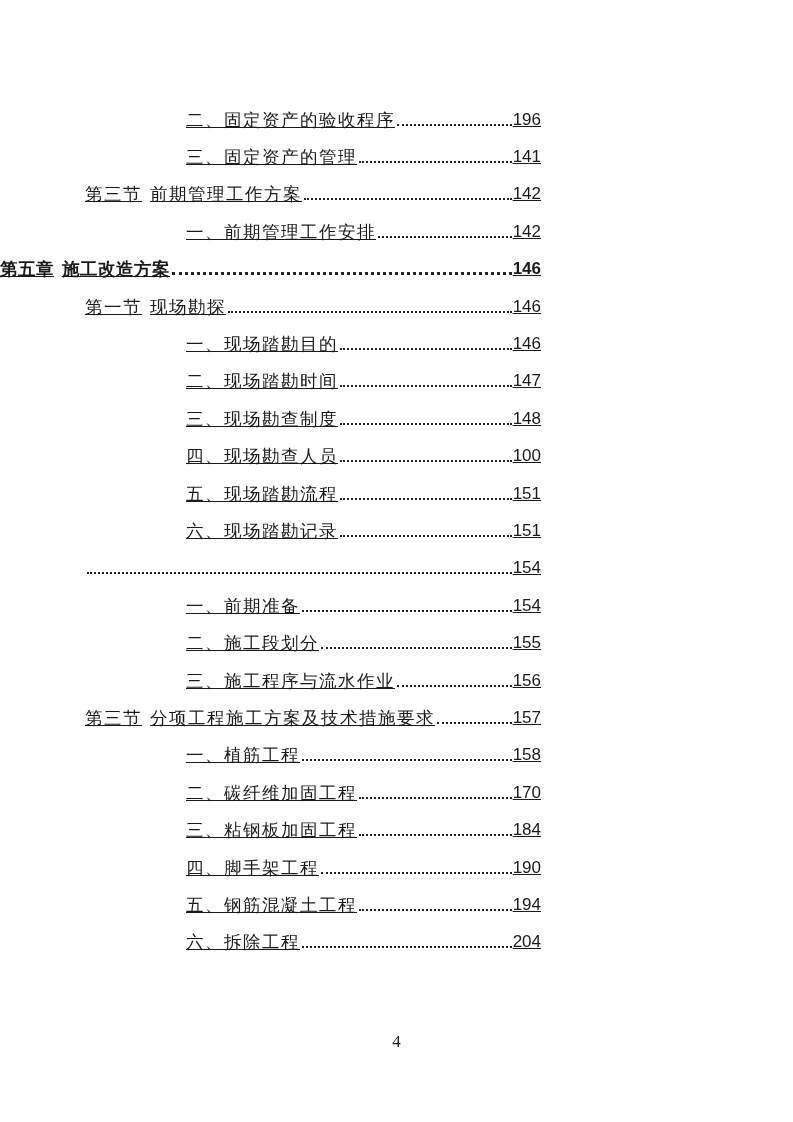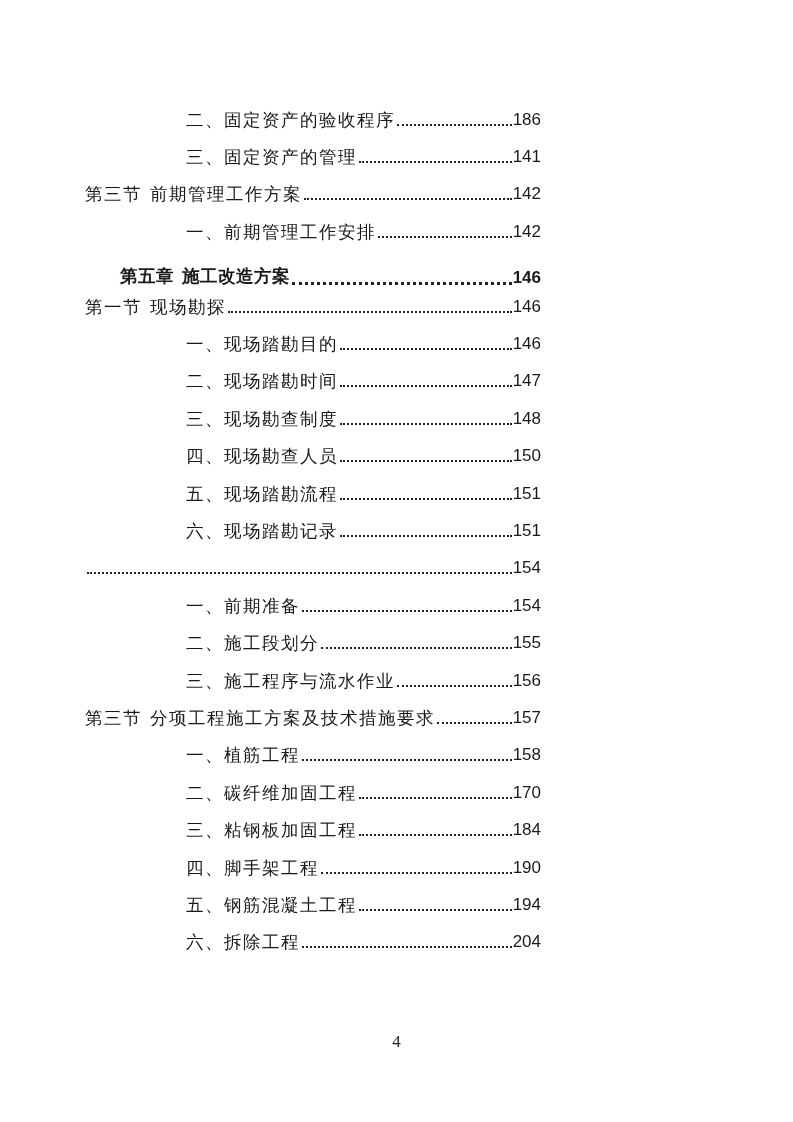--- a/index.html
+++ b/index.html
@@ -13,33 +13,34 @@
       position: relative;
       overflow: hidden;
       font-family: "DejaVu Sans", "Liberation Sans", sans-serif;
       color: #1a1a1a;
     }
     .toc {
       position: absolute;
       top: 101px;
       left: 0;
       width: 662px;
+      text-decoration: underline;
     }
     .toc-row {
       position: relative;
       height: 37.4px;
       display: flex;
       align-items: center;
       box-sizing: border-box;
       padding-right: 121px;
       font-size: 17.5px;
       letter-spacing: 1.5px;
       white-space: nowrap;
     }
-    .toc-row.level-1 { padding-left: 120px; font-weight: bold; letter-spacing: 0.5px; align-items: flex-end; }
+    .toc-row.level-1 { font-weight: bold; letter-spacing: 0.5px; }
     .toc-row.level-2 { padding-left: 85px; }
     .toc-row.level-3 { padding-left: 186px; }
     .toc-label {
       flex: 0 0 auto;
       background: #fff;
     }
     .toc-label .num { margin-right: 0; }
     .toc-label .gap { display: inline-block; width: 8px; }
     .toc-leader {
       flex: 1 1 auto;
@@ -76,21 +77,21 @@
       color: #222;
     }
   </style>
 </head>
 <body>
 
 <div class="toc">
   <div class="toc-row level-3">
     <span class="toc-label"><span class="num">二、</span><span>固定资产的验收程序</span></span>
     <span class="toc-leader"></span>
-    <span class="toc-page">186</span>
+    <span class="toc-page">196</span>
   </div>
   <div class="toc-row level-3">
     <span class="toc-label"><span class="num">三、</span><span>固定资产的管理</span></span>
     <span class="toc-leader"></span>
     <span class="toc-page">141</span>
   </div>
   <div class="toc-row level-2">
     <span class="toc-label"><span class="num">第三节</span><span class="gap"></span><span>前期管理工作方案</span></span>
     <span class="toc-leader"></span>
     <span class="toc-page">142</span>
@@ -121,21 +122,21 @@
     <span class="toc-page">147</span>
   </div>
   <div class="toc-row level-3">
     <span class="toc-label"><span class="num">三、</span><span>现场勘查制度</span></span>
     <span class="toc-leader"></span>
     <span class="toc-page">148</span>
   </div>
   <div class="toc-row level-3">
     <span class="toc-label"><span class="num">四、</span><span>现场勘查人员</span></span>
     <span class="toc-leader"></span>
-    <span class="toc-page">150</span>
+    <span class="toc-page">100</span>
   </div>
   <div class="toc-row level-3">
     <span class="toc-label"><span class="num">五、</span><span>现场踏勘流程</span></span>
     <span class="toc-leader"></span>
     <span class="toc-page">151</span>
   </div>
   <div class="toc-row level-3">
     <span class="toc-label"><span class="num">六、</span><span>现场踏勘记录</span></span>
     <span class="toc-leader"></span>
     <span class="toc-page">151</span>

